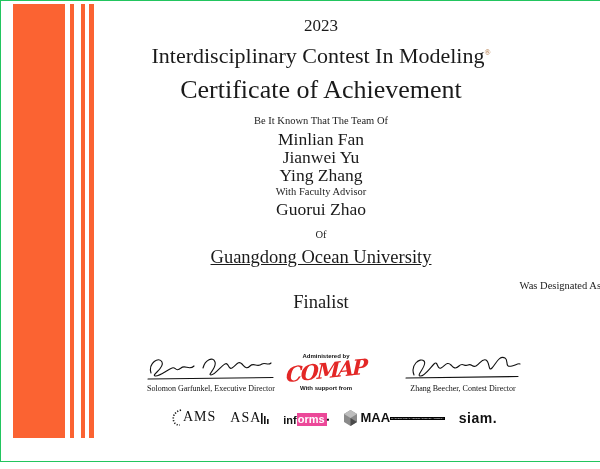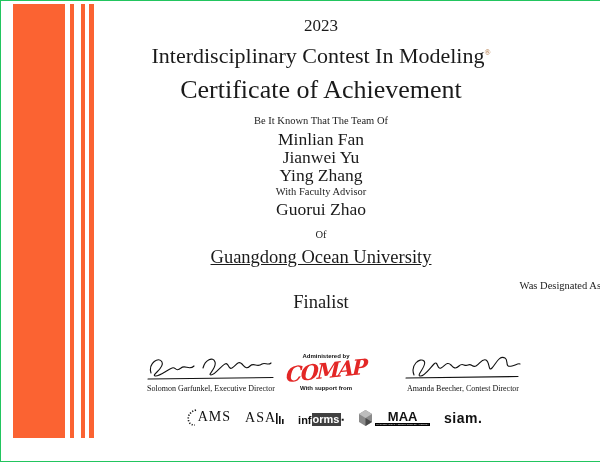--- a/index.html
+++ b/index.html
@@ -38,24 +38,24 @@
   .comap{font-family:"DejaVu Serif",serif;font-style:italic;font-weight:bold;
          font-size:21px;color:#e32726;letter-spacing:-2px;line-height:22px;
          transform:rotate(-6deg) skewX(-8deg);margin:1px 0 2px 0;}
   .support{margin-top:3px;}
   
   .logos{position:absolute;left:208px;top:403px;width:250px;height:22px;
          display:flex;align-items:flex-end;justify-content:center;gap:14px;}
   .logo{display:flex;align-items:center;color:#111;}
   .ams-text,.asa-text{font-family:"Liberation Serif",serif;font-size:14px;letter-spacing:1px;}
   .informs{font-family:"Liberation Sans",sans-serif;font-weight:bold;font-size:11px;}
-  .informs .box{background:#404040;color:#fff;padding:0 2px 1px 1px;}
+  .informs .box{background:#ec4899;color:#fff;padding:0 2px 1px 1px;}
   .informs .dot{font-size:8px;}
   .maa-wrap{display:flex;align-items:center;gap:2px;}
-  .maa-text-col{display:flex;flex-direction:column;align-items:center;}
+  .maa-text-col{display:flex;flex-direction:row;align-items:center;}
   .maa-text{font-family:"Liberation Sans",sans-serif;font-weight:bold;font-size:13px;line-height:12px;}
   .maa-sub{background:#000;color:#fff;font-family:"Liberation Sans",sans-serif;
            font-size:2.5px;line-height:3px;padding:0 1px;white-space:nowrap;}
   .siam{font-family:"Liberation Sans",sans-serif;font-weight:800;font-size:14px;
         letter-spacing:0.5px;}
 </style>
 </head>
 <body>
 
 <div class="page">
@@ -107,21 +107,21 @@
     <div class="tinybold support">With support from</div>
   </div>
 
   <div class="sig sig-right">
     <svg width="118" height="30" viewBox="0 0 118 30">
       <g fill="none" stroke="#111" stroke-width="1.1" stroke-linecap="round">
         <path d="M10,22 C6,12 16,4 20,8 C24,12 12,22 16,23 C20,24 26,15 30,11 C34,7 33,17 37,15 C41,13 43,8 47,12 C49,14 51,17 55,13 C59,9 60,14 64,12 C68,10 68,15 72,13 C76,11 78,5 82,7 C86,9 84,19 88,15 C92,11 95,2 101,5 C105,7 100,15 108,13 C112,12 114,10 116,11"></path>
         <path d="M2,25 L114,23.5"></path>
       </g>
     </svg>
-    <div class="sig-caption">Amanda Beecher, Contest Director</div>
+    <div class="sig-caption">Zhang Beecher, Contest Director</div>
   </div>
 
   <div class="logos">
 
     <div class="logo">
       <svg width="12" height="18" viewBox="0 0 12 18">
         <path d="M10,2 C3,4 1,9 3,14 C4,16 6,17 9,17" fill="none" stroke="#111" stroke-width="1.6" stroke-dasharray="1.2,1.6"></path>
       </svg>
       <span class="ams-text">AMS</span>
     </div>

